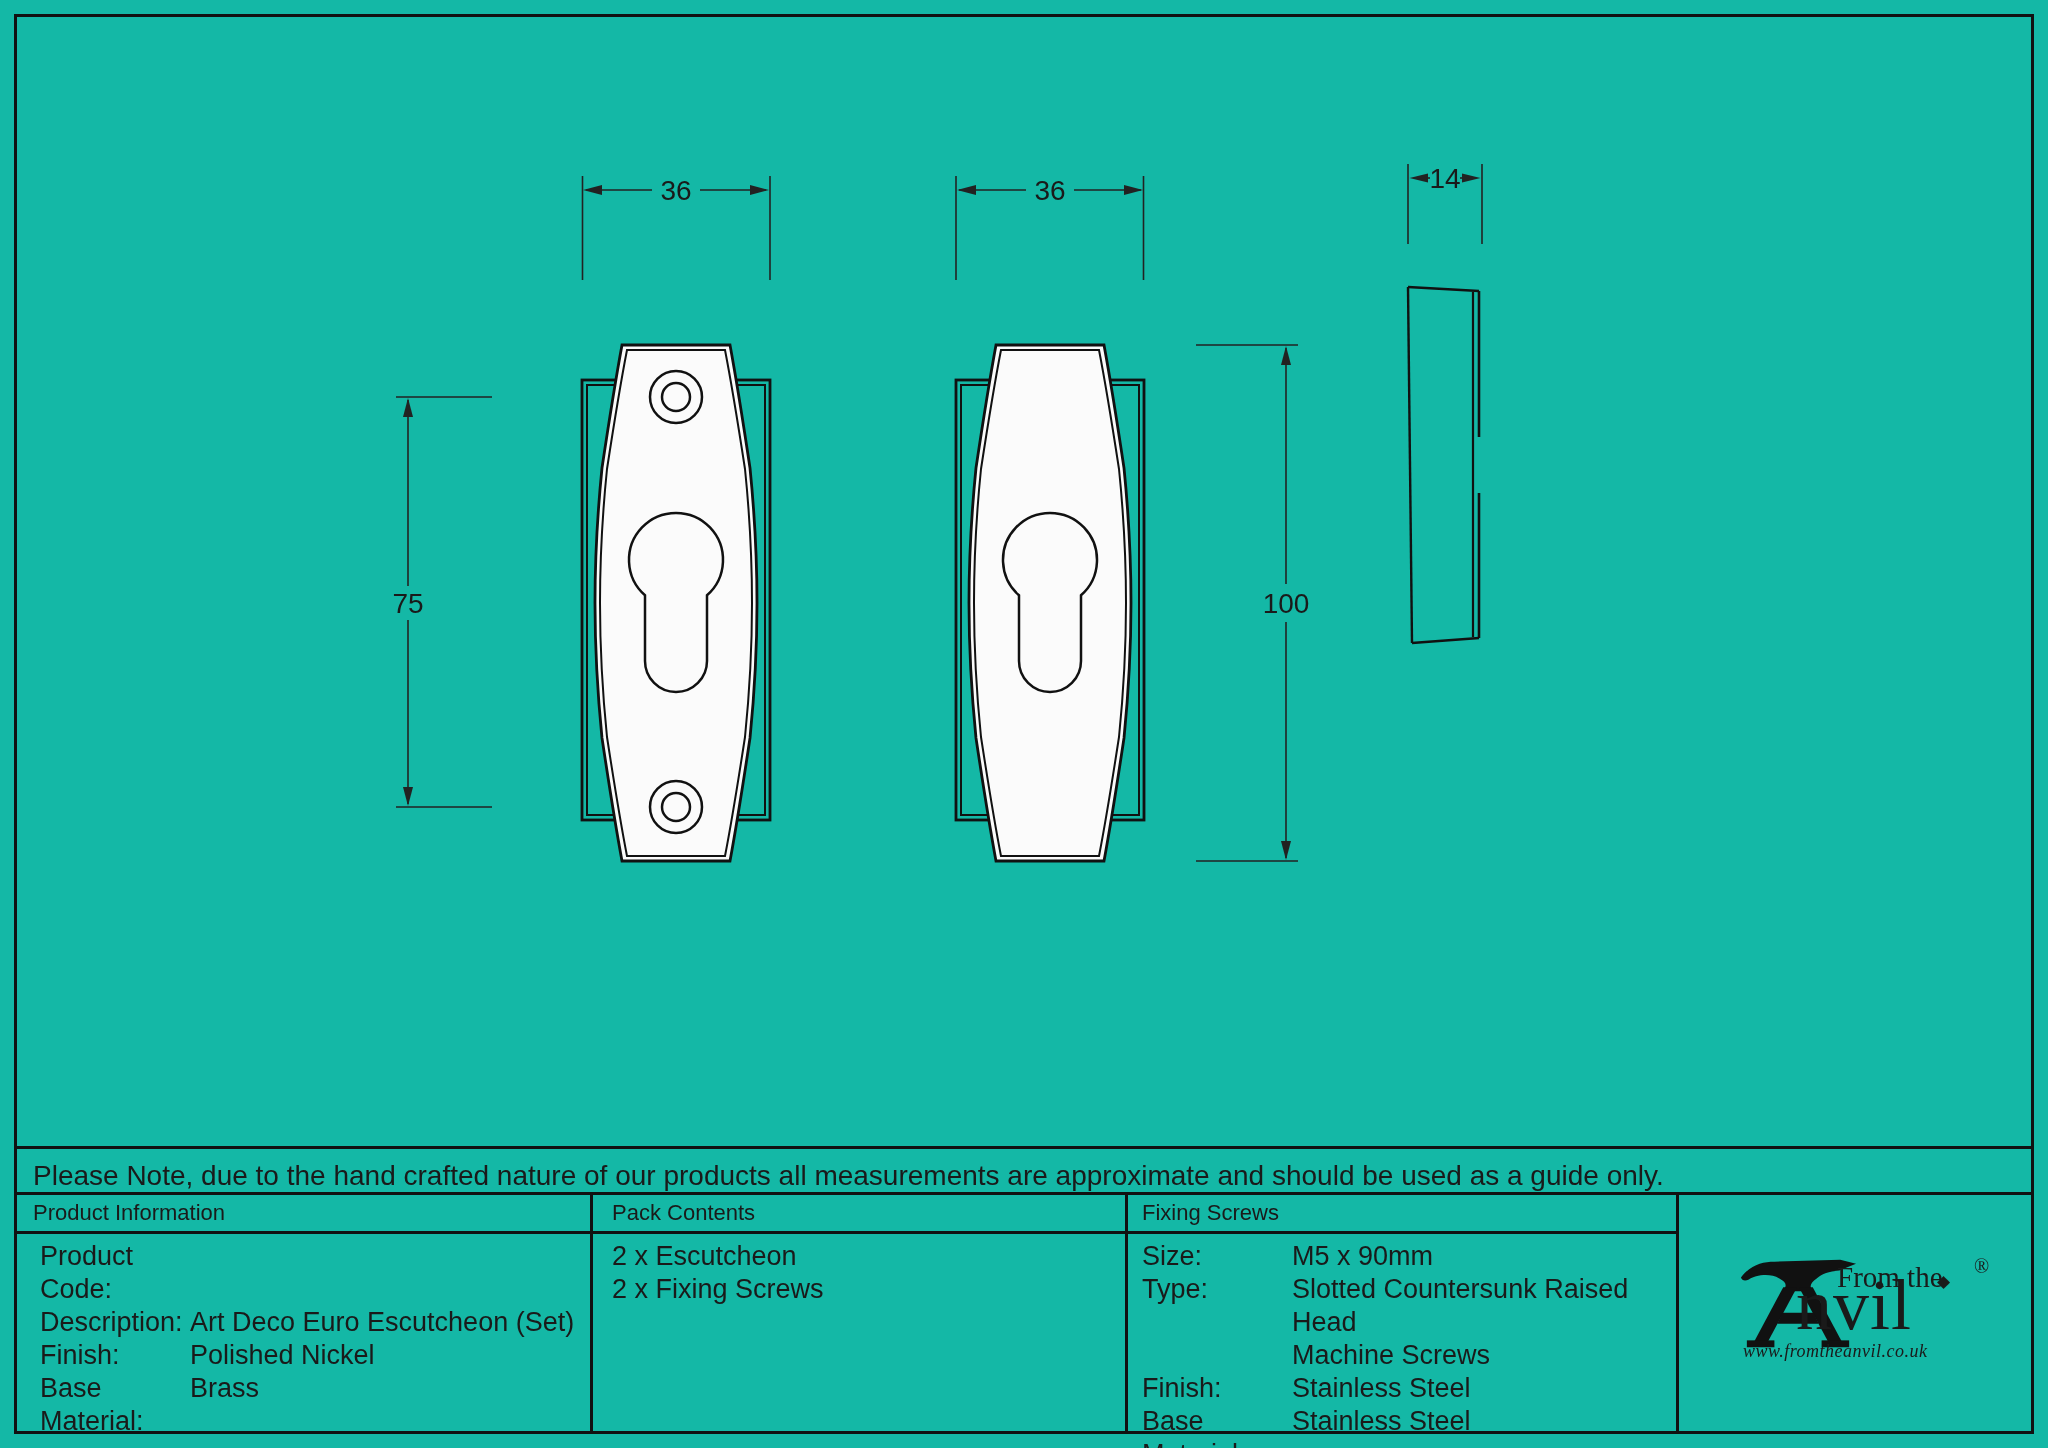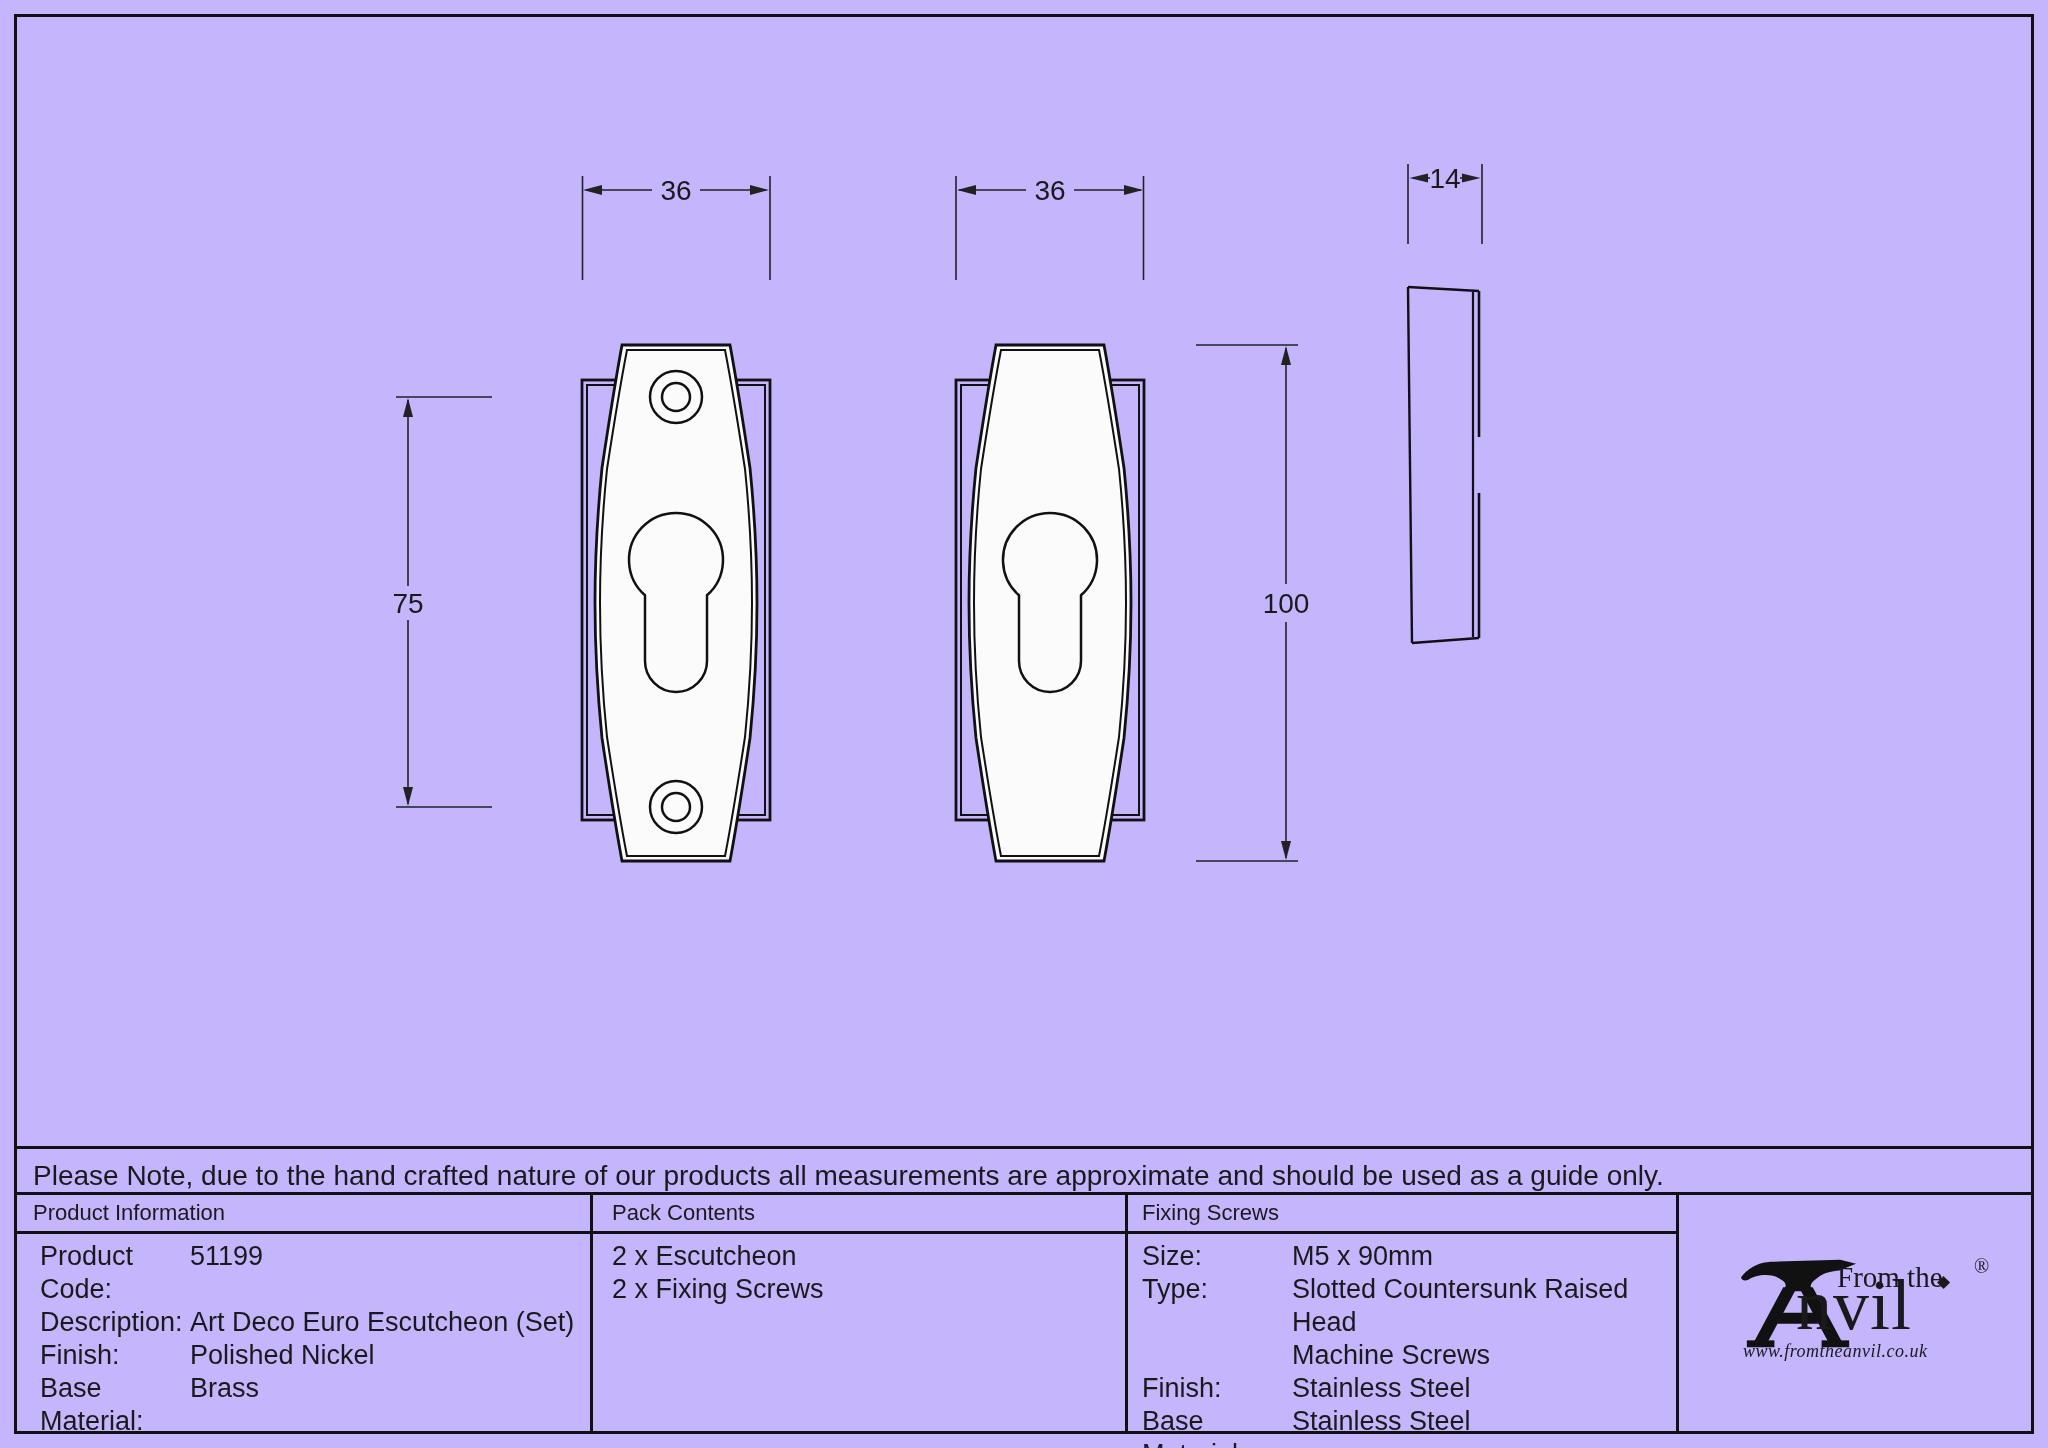--- a/index.html
+++ b/index.html
@@ -1,16 +1,16 @@
 <!DOCTYPE html>
 <html><head>
 <meta charset="utf-8">
 <style>
   html,body{margin:0;padding:0;background:#e8e8e8;}
-  #page{position:relative;width:2048px;height:1448px;background:#c4b5fd;overflow:hidden;
+  #page{position:relative;width:2048px;height:1448px;background:#14b8a6;overflow:hidden;
         font-family:"Liberation Sans",sans-serif;color:#1a1a1a;}
   #frame{position:absolute;left:14px;top:14px;right:14px;bottom:14px;border:3px solid #111;}
   #drawing-svg{position:absolute;left:0;top:0;}
   
   #note-row{position:absolute;left:14px;top:1146px;width:2020px;height:46px;box-sizing:border-box;
             border-left:3px solid #111;border-right:3px solid #111;border-top:3px solid #111;
             display:flex;align-items:flex-end;}
   #note-row .note-text{padding-left:16px;font-size:28px;}
   
   #spec-table{position:absolute;left:14px;top:1192px;width:2020px;height:242px;box-sizing:border-box;
@@ -141,21 +141,20 @@
     <span class="note-text">Please Note, due to the hand crafted nature of our products all measurements are approximate and should be used as a guide only.</span>
   </div>
 
   <div id="spec-table">
 
     <div class="col bordered" id="col-product">
       <div class="col-header">Product Information</div>
       <div class="col-body">
         <div class="kv-row">
           <span class="kv-label">Product Code:</span>
-          <span class="kv-value">51199</span>
         </div>
         <div class="kv-row">
           <span class="kv-label">Description:</span>
           <span class="kv-value">Art Deco Euro Escutcheon (Set)</span>
         </div>
         <div class="kv-row">
           <span class="kv-label">Finish:</span>
           <span class="kv-value">Polished Nickel</span>
         </div>
         <div class="kv-row">

